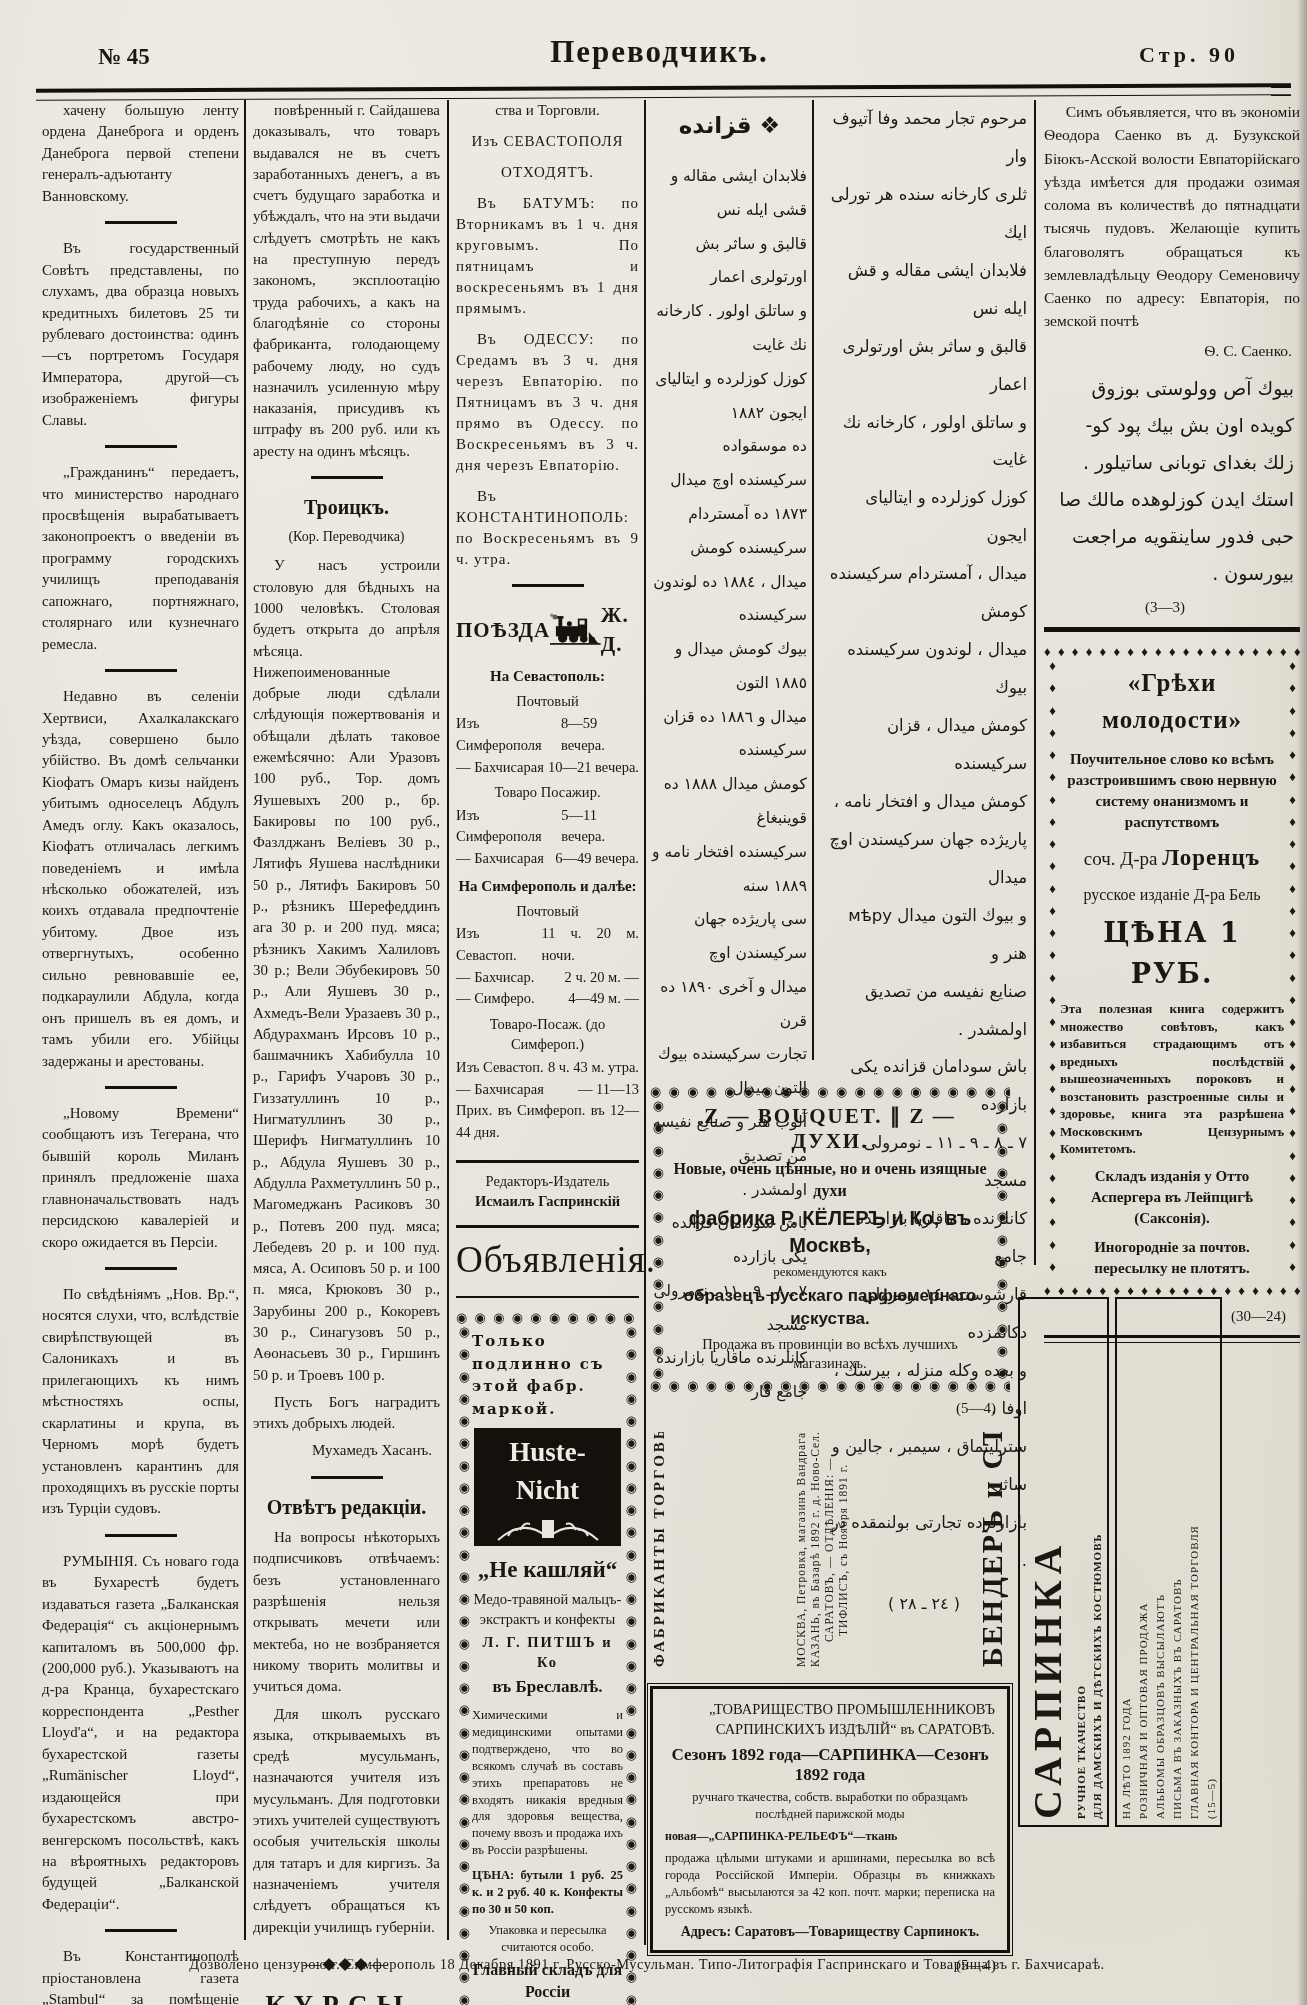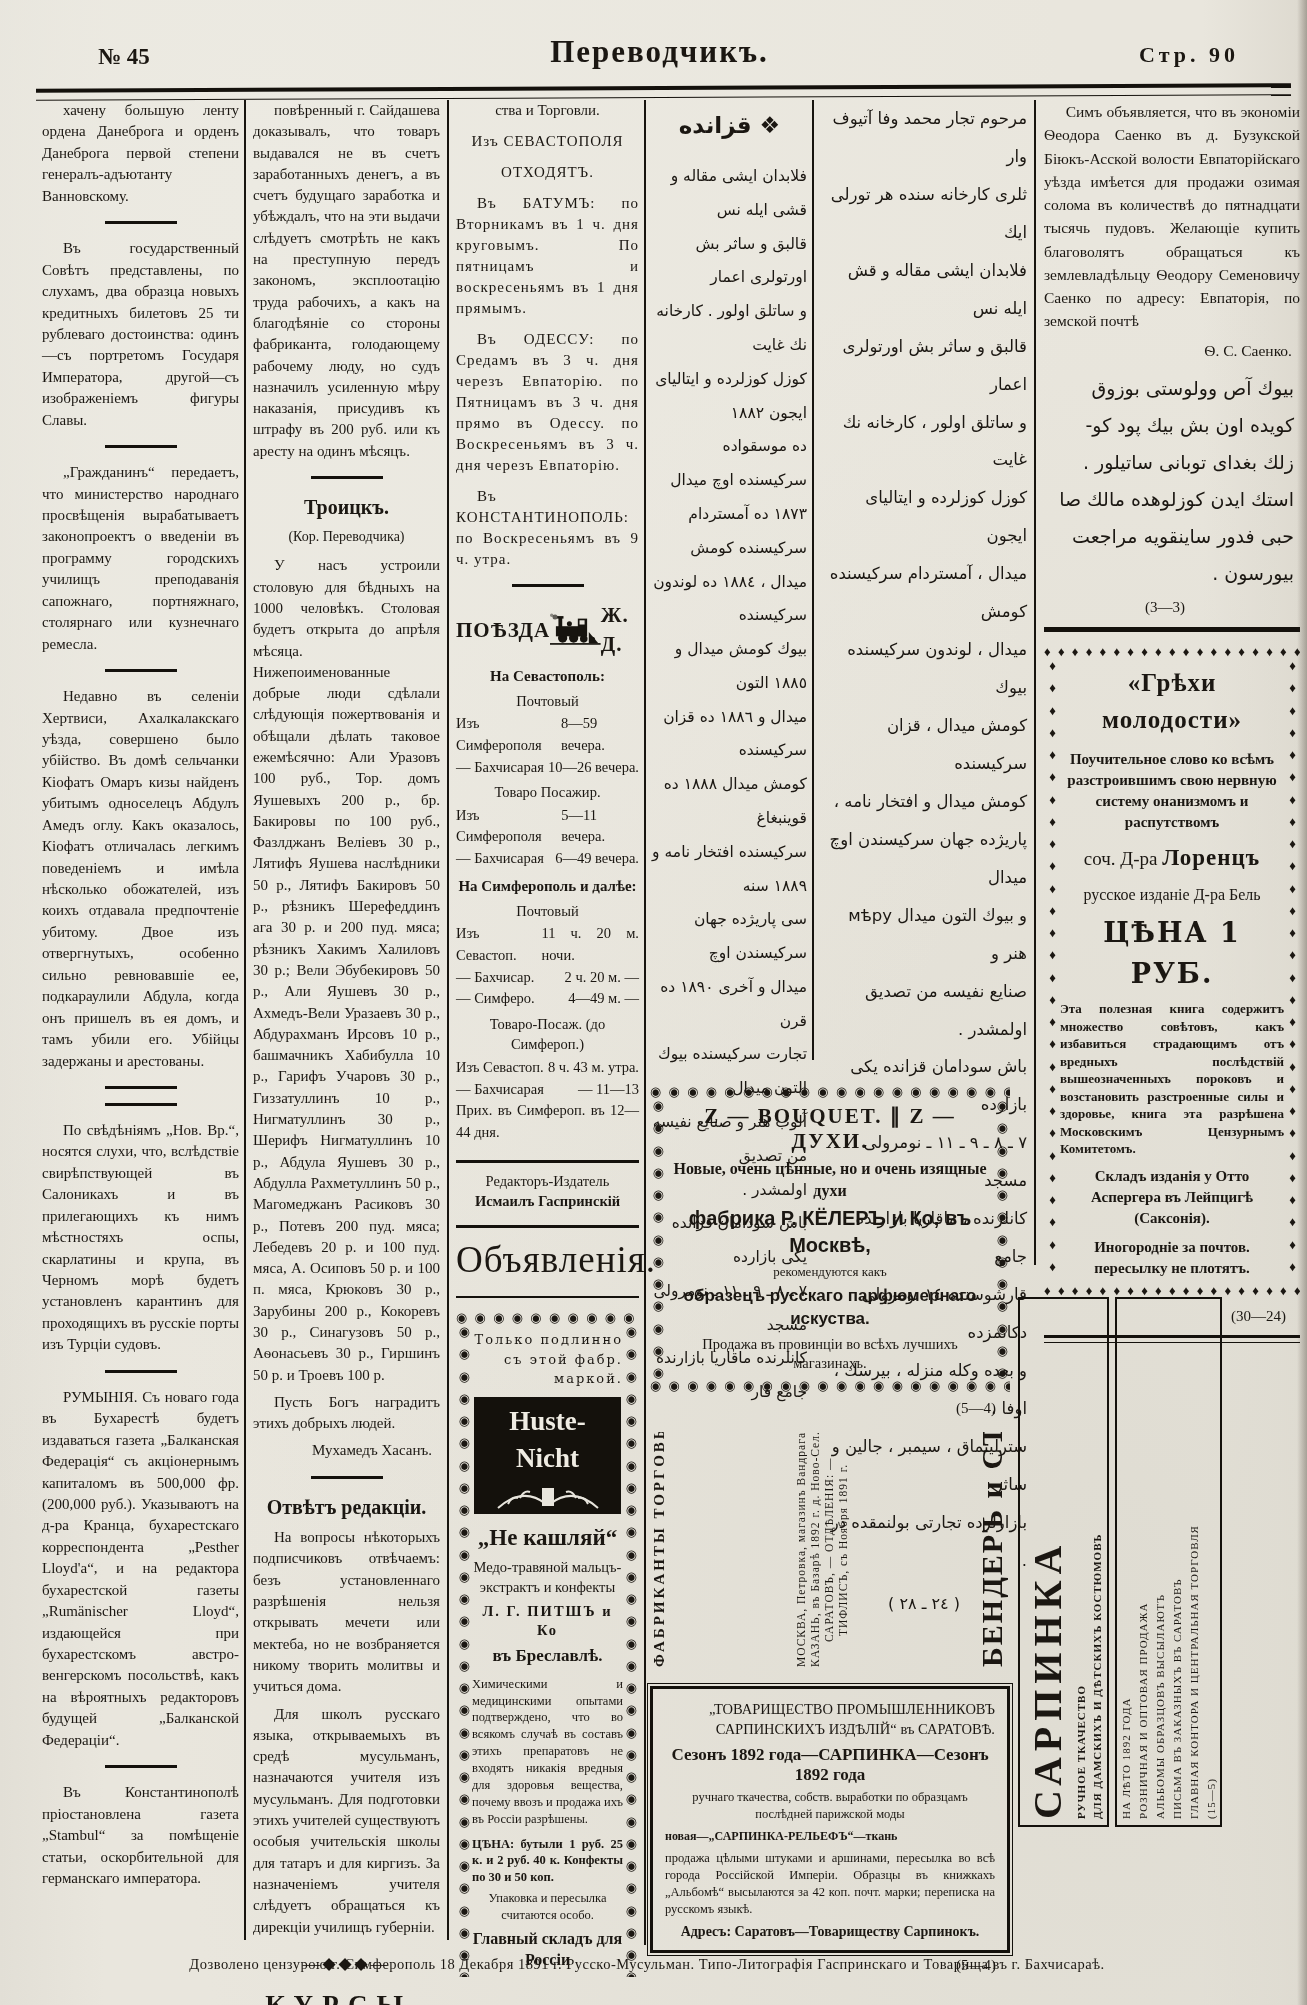--- a/index.html
+++ b/index.html
@@ -50,21 +50,21 @@
   .slabel2{text-align:center;font-size:14.5px;margin:4px 0 2px 0;}
   .editor{ text-align:center;border-top:3px solid #14110c;margin-top:16px;padding-top:8px;font-size:14.5px;}
   .ads-head{border-top:3px solid #14110c;border-bottom:2px solid #14110c;margin-top:14px;margin-bottom:12px;padding:6px 0 10px 0;
             text-align:center;font-size:37px;letter-spacing:1px;}
   
   .obox{position:relative;padding:20px 16px;margin:6px 0;}
   .o-t,.o-b{position:absolute;left:0;right:0;height:16px;overflow:hidden;white-space:nowrap;font-size:13px;letter-spacing:2px;line-height:16px;}
   .o-t{top:0;} .o-b{bottom:0;}
   .o-l,.o-r{position:absolute;top:14px;bottom:14px;width:16px;overflow:hidden;white-space:nowrap;font-size:13px;line-height:16px;writing-mode:vertical-rl;letter-spacing:2px;}
   .o-l{left:0;} .o-r{right:0;}
-  .huste-note{font-size:13px;font-weight:normal;letter-spacing:2px;text-align:right;line-height:1.5;font-family:"DejaVu Serif",serif;}
+  .huste-note{font-size:15px;font-weight:bold;letter-spacing:2px;text-align:left;line-height:1.5;font-family:"DejaVu Serif",serif;}
   .huste-logo{background:#14110c;color:#efece3;margin:8px 2px;padding:6px 4px 2px 4px;text-align:center;}
   .huste-logo .hl-text{font-size:27px;font-weight:bold;font-family:"Liberation Serif",serif;}
   .ad-name{font-size:23px;font-weight:bold;text-align:center;margin-top:6px;}
   .ad-line{font-size:14.5px;text-align:center;line-height:1.35;margin-top:4px;}
   .ad-small{font-size:12.5px;line-height:1.35;text-align:justify;margin-top:8px;}
   .run{text-align:right;font-size:15px;padding-right:14px;margin-top:4px;}
   
   .ar{font-family:"DejaVu Sans",sans-serif;direction:rtl;text-align:right;}
   .ar4{font-size:15.5px;line-height:2.18;}
   .ar5{font-size:16.5px;line-height:2.3;}
@@ -128,20 +128,21 @@
 
   <div class="col c1">
     <p>хачену большую ленту ордена Данеброга и орденъ Данеброга первой степени генералъ-адъютанту Ванновскому.</p>
     <div class="sep"></div>
     <p>Въ государственный Совѣтъ представлены, по слухамъ, два образца новыхъ кредитныхъ билетовъ 25 ти рублеваго достоинства: одинъ—съ портретомъ Государя Императора, другой—съ изображеніемъ фигуры Славы.</p>
     <div class="sep"></div>
     <p>„Гражданинъ“ передаетъ, что министерство народнаго просвѣщенія вырабатываетъ законопроектъ о введеніи въ программу городскихъ училищъ преподаванія сапожнаго, портняжнаго, столярнаго или кузнечнаго ремесла.</p>
     <div class="sep"></div>
     <p>Недавно въ селеніи Хертвиси, Ахалкалакскаго уѣзда, совершено было убійство. Въ домѣ сельчанки Кіофатъ Омаръ кизы найденъ убитымъ односелецъ Абдулъ Амедъ оглу. Какъ оказалось, Кіофатъ отличалась легкимъ поведеніемъ и имѣла нѣсколько обожателей, изъ коихъ отдавала предпочтеніе убитому. Двое изъ отвергнутыхъ, особенно сильно ревновавшіе ее, подкараулили Абдула, когда онъ пришелъ въ ея домъ, и тамъ убили его. Убійцы задержаны и арестованы.</p>
     <div class="sep"></div>
+    <p>„Новому Времени“ сообщаютъ изъ Тегерана, что бывшій король Миланъ принялъ предложеніе шаха главноначальствовать надъ персидскою кавалеріей и скоро ожидается въ Персіи.</p>
     <div class="sep"></div>
     <p>По свѣдѣніямъ „Нов. Вр.“, носятся слухи, что, вслѣдствіе свирѣпствующей въ Салоникахъ и въ прилегающихъ къ нимъ мѣстностяхъ оспы, скарлатины и крупа, въ Черномъ морѣ будетъ установленъ карантинъ для проходящихъ въ русскіе порты изъ Турціи судовъ.</p>
     <div class="sep"></div>
     <p>РУМЫНІЯ. Съ новаго года въ Бухарестѣ будетъ издаваться газета „Балканская Федерація“ съ акціонернымъ капиталомъ въ 500,000 фр. (200,000 руб.). Указываютъ на д-ра Кранца, бухарестскаго корреспондента „Pesther Lloyd'a“, и на редактора бухарестской газеты „Rumänischer Lloyd“, издающейся при бухарестскомъ австро-венгерскомъ посольствѣ, какъ на вѣроятныхъ редакторовъ будущей „Балканской Федераціи“.</p>
     <div class="sep"></div>
     <p>Въ Константинополѣ пріостановлена газета „Stambul“ за помѣщеніе статьи, оскорбительной для германскаго императора.</p>
 
   </div>
 
   <div class="col c2">
@@ -190,21 +191,21 @@
       <span class="tr-title">Ж. Д.</span>
     </div>
     <div class="slabel">На Севастополь:</div>
     <div class="slabel2">Почтовый</div>
     <div class="srow">
         <span>Изъ Симферополя</span>
         <span>8—59 вечера.</span>
       </div>
     <div class="srow">
         <span>—  Бахчисарая</span>
-        <span>10—26 вечера.</span>
+        <span>10—21 вечера.</span>
       </div>
     <div class="slabel2">Товаро Посажир.</div>
     <div class="srow">
         <span>Изъ Симферополя</span>
         <span>5—11 вечера.</span>
       </div>
     <div class="srow">
         <span>—  Бахчисарая</span>
         <span>6—49 вечера.</span>
       </div>

